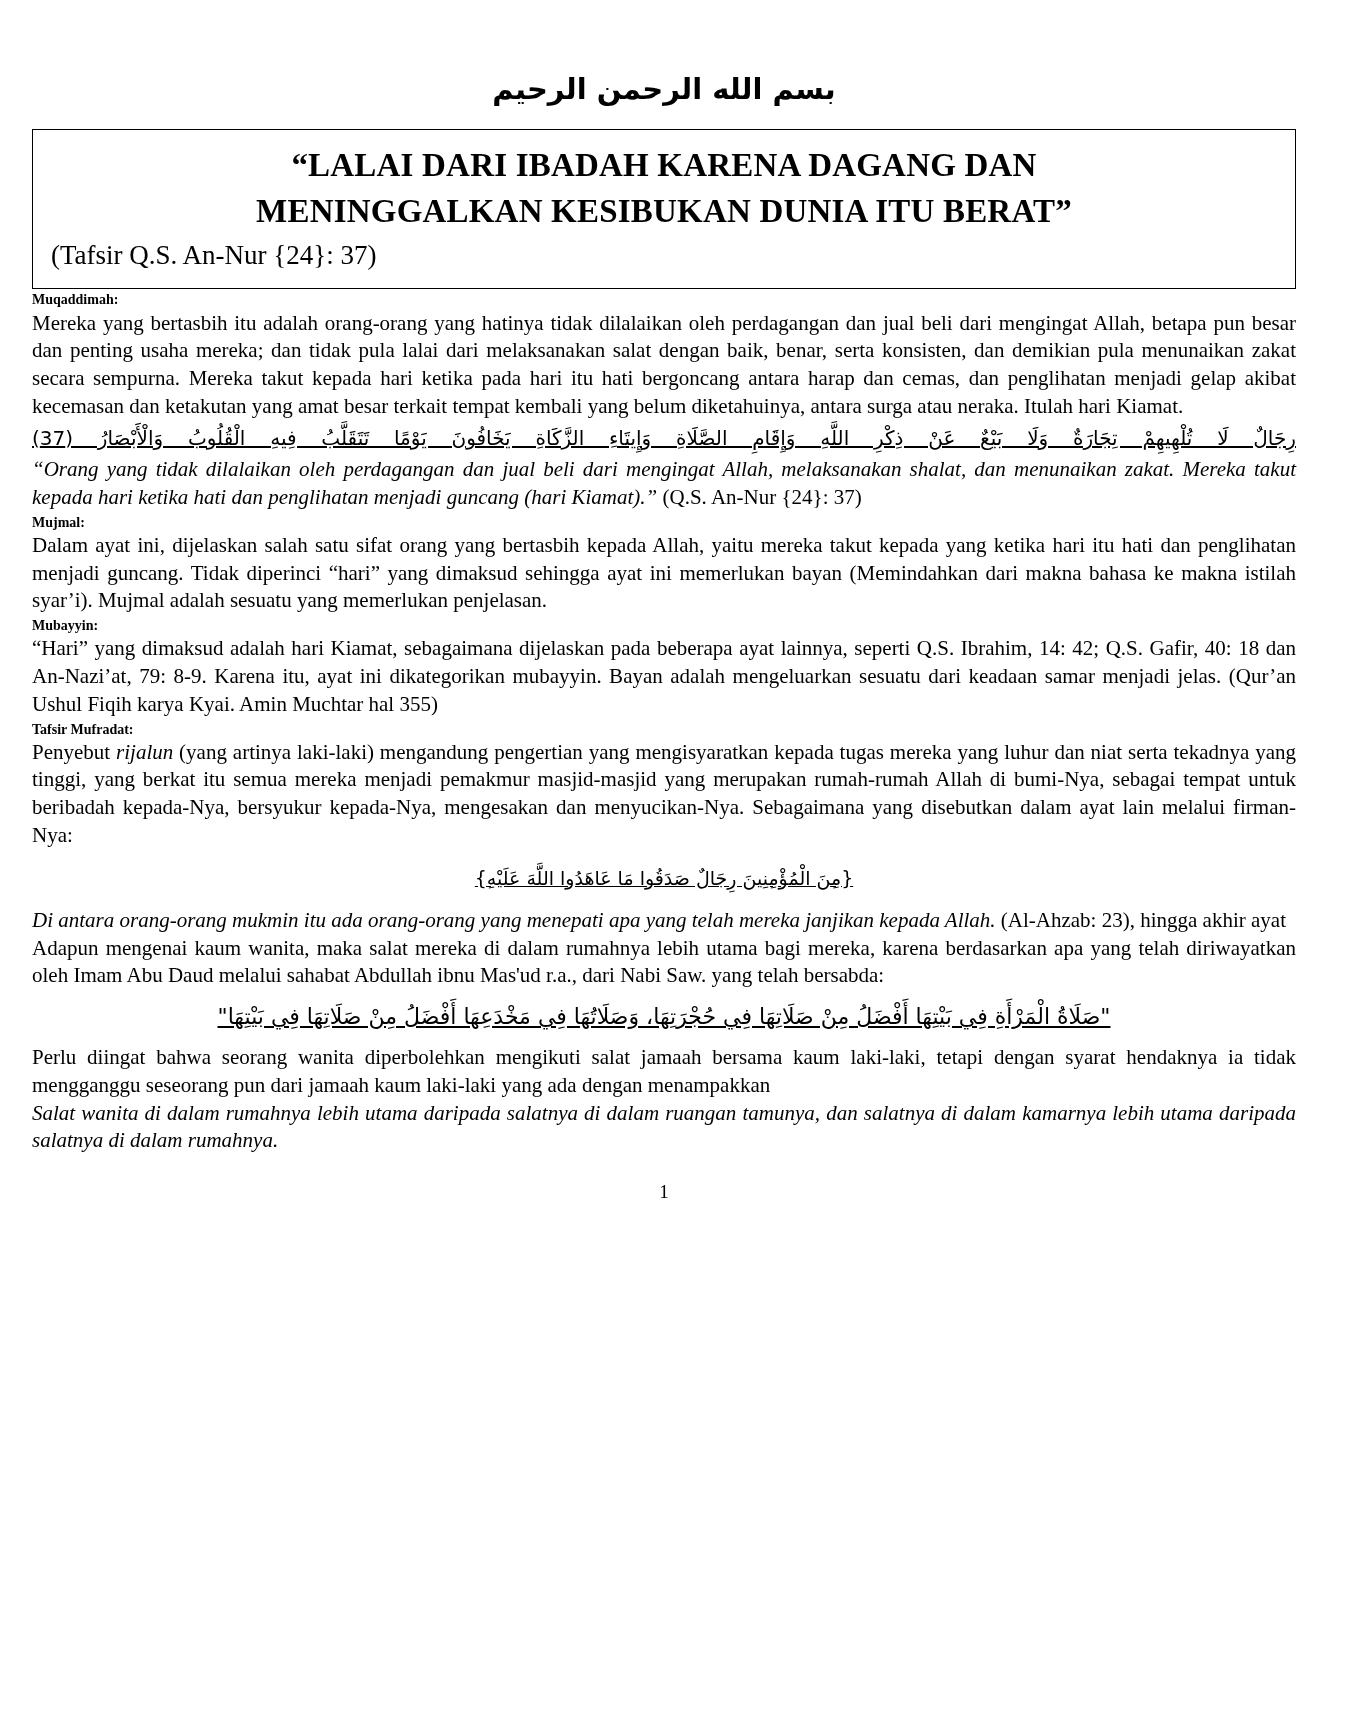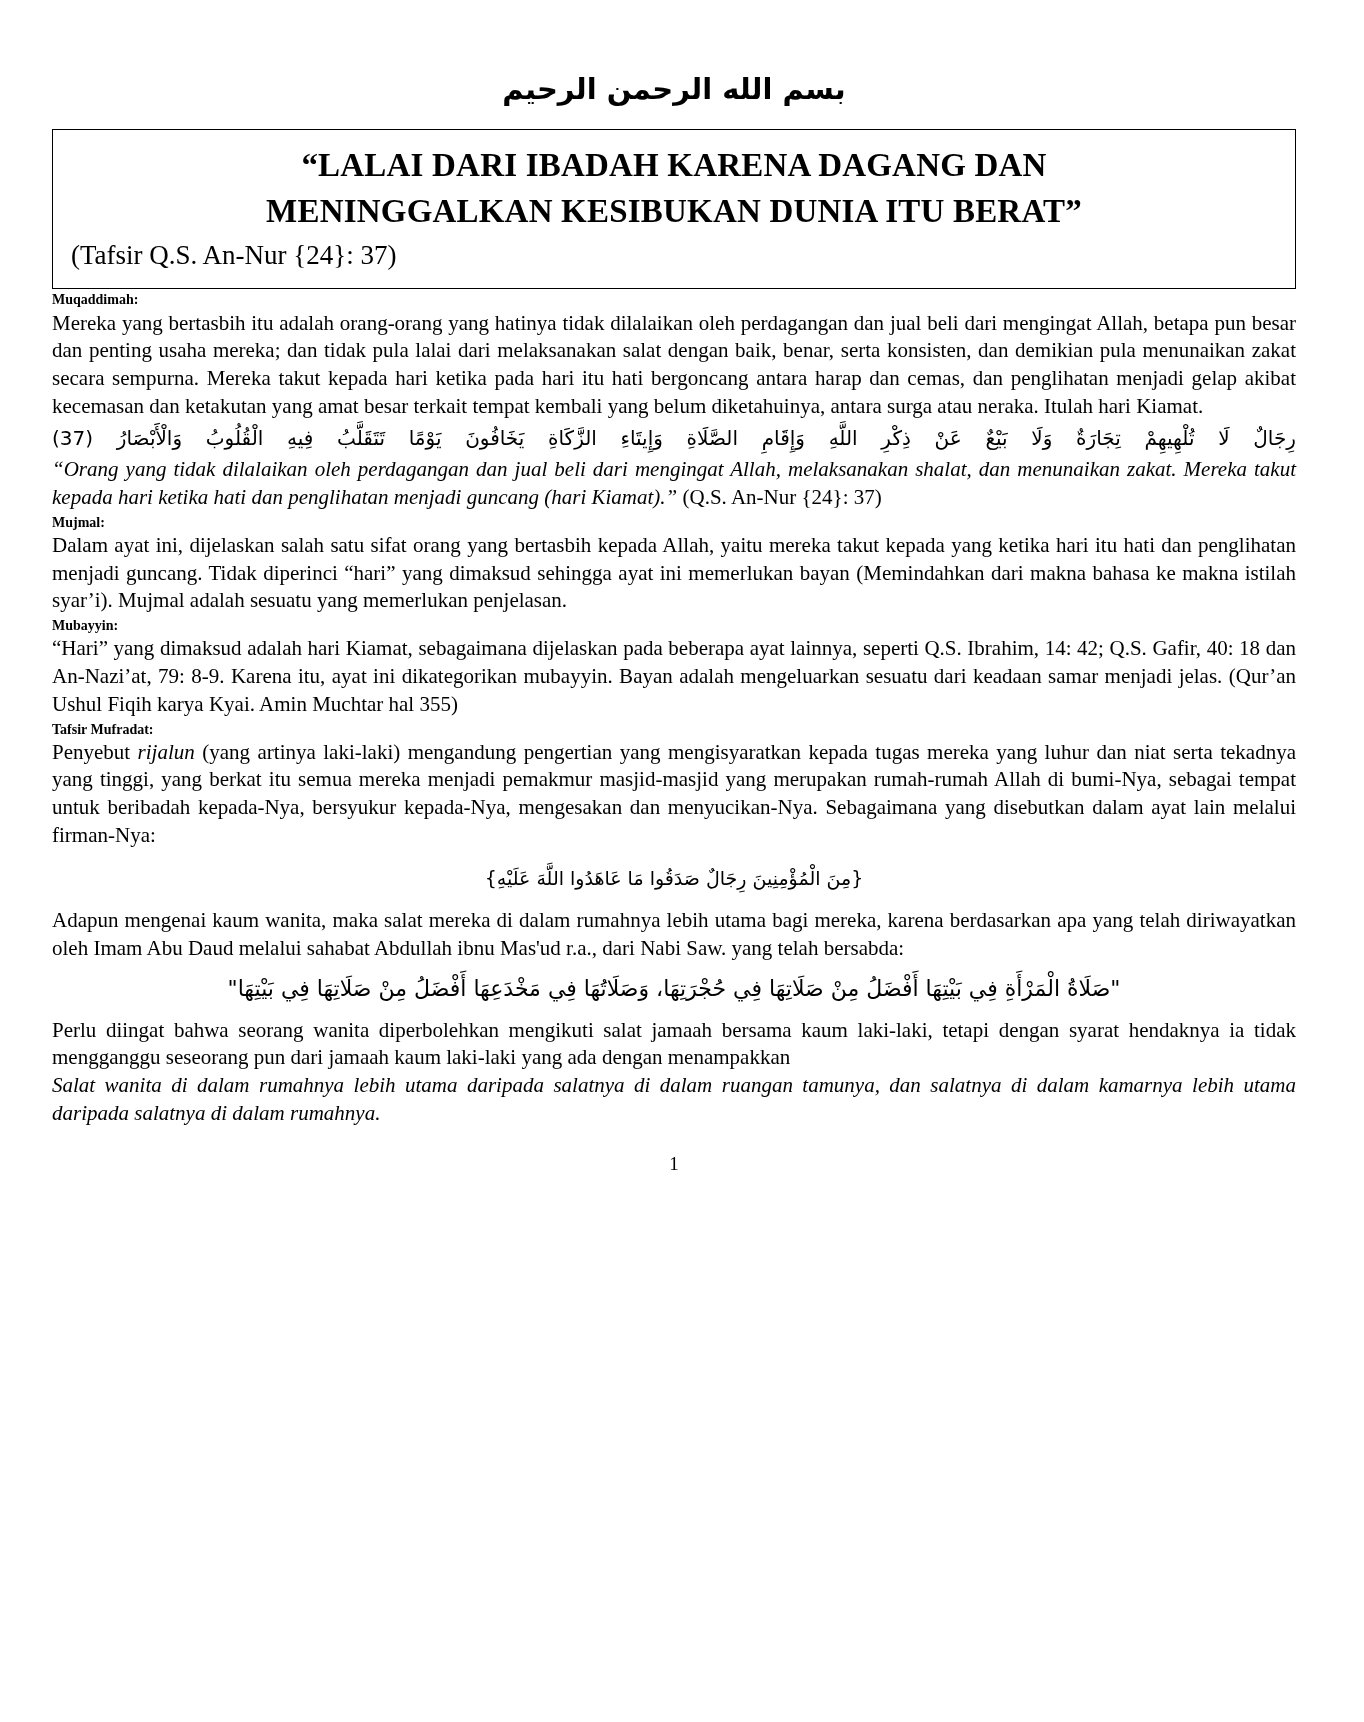--- a/index.html
+++ b/index.html
@@ -13,21 +13,21 @@
     min-height: 1722px;
     font-family: "Liberation Serif", "DejaVu Serif", serif;
     color: #000000;
     -webkit-font-smoothing: antialiased;
   }
   .page {
     position: relative;
     width: 1364px;
     min-height: 1722px;
     box-sizing: border-box;
-    padding: 70px 68px 40px 52px;
+    padding: 70px 68px 40px 32px;
   }
 
   
   .basmalah {
     text-align: center;
     font-family: "DejaVu Sans", "Liberation Sans", sans-serif;
     font-size: 29px;
     font-weight: bold;
     direction: rtl;
     line-height: 1.35;
@@ -82,20 +82,21 @@
   .it { font-style: italic; }
   .rm { font-style: normal; }
 
   .arabic {
     direction: rtl;
     text-align: center;
     font-family: "DejaVu Sans", "Liberation Sans", sans-serif;
     font-size: 21px;
     line-height: 1.55;
     margin: 4px 0 4px 0;
+    text-decoration: underline;
   }
   .arabic.verse-line {
     text-align: justify;
     text-align-last: justify;
     font-size: 20px;
     margin: 3px 0 2px 0;
   }
   .arabic.centered {
     text-align: center;
     font-size: 19px;
@@ -136,20 +137,21 @@
   <div class="section-head">Mujmal:</div>
   <p class="body">Dalam ayat ini, dijelaskan salah satu sifat orang yang bertasbih kepada Allah, yaitu mereka takut kepada yang ketika hari itu hati dan penglihatan menjadi guncang. Tidak diperinci “hari” yang dimaksud sehingga ayat ini memerlukan bayan (Memindahkan dari makna bahasa ke makna istilah syar’i). Mujmal adalah sesuatu yang memerlukan penjelasan.</p>
 
   <div class="section-head">Mubayyin:</div>
   <p class="body">“Hari” yang dimaksud adalah hari Kiamat, sebagaimana dijelaskan pada beberapa ayat lainnya, seperti Q.S. Ibrahim, 14: 42; Q.S. Gafir, 40: 18 dan An-Nazi’at, 79: 8-9. Karena itu, ayat ini dikategorikan mubayyin. Bayan adalah mengeluarkan sesuatu dari keadaan samar menjadi jelas. (Qur’an Ushul Fiqih karya Kyai. Amin Muchtar hal 355)</p>
 
   <div class="section-head">Tafsir Mufradat:</div>
   <p class="body"><span>Penyebut </span><span class="it">rijalun</span><span> (yang artinya laki-laki) mengandung pengertian yang mengisyaratkan kepada tugas mereka yang luhur dan niat serta tekadnya yang tinggi, yang berkat itu semua mereka menjadi pemakmur masjid-masjid yang merupakan rumah-rumah Allah di bumi-Nya, sebagai tempat untuk beribadah kepada-Nya, bersyukur kepada-Nya, mengesakan dan menyucikan-Nya. Sebagaimana yang disebutkan dalam ayat lain melalui firman-Nya:</span></p>
 
   <div class="arabic centered">{مِنَ الْمُؤْمِنِينَ رِجَالٌ صَدَقُوا مَا عَاهَدُوا اللَّهَ عَلَيْهِ}</div>
+  <p class="body"><span class="it">Di antara orang-orang mukmin itu ada orang-orang yang menepati apa yang telah mereka janjikan kepada Allah.</span><span class="rm"> (Al-Ahzab: 23), hingga akhir ayat</span></p>
 
   <p class="body">Adapun mengenai kaum wanita, maka salat mereka di dalam rumahnya lebih utama bagi mereka, karena berdasarkan apa yang telah diriwayatkan oleh Imam Abu Daud melalui sahabat Abdullah ibnu Mas'ud r.a., dari Nabi Saw. yang telah bersabda:</p>
   <div class="arabic hadith">"صَلَاةُ الْمَرْأَةِ فِي بَيْتِهَا أَفْضَلُ مِنْ صَلَاتِهَا فِي حُجْرَتِهَا، وَصَلَاتُهَا فِي مَخْدَعِهَا أَفْضَلُ مِنْ صَلَاتِهَا فِي بَيْتِهَا"</div>
   <p class="body">Perlu diingat bahwa seorang wanita diperbolehkan mengikuti salat jamaah bersama kaum laki-laki, tetapi dengan syarat hendaknya ia tidak mengganggu seseorang pun dari jamaah kaum laki-laki yang ada dengan menampakkan</p>
   <p class="body italic">Salat wanita di dalam rumahnya lebih utama daripada salatnya di dalam ruangan tamunya, dan salatnya di dalam kamarnya lebih utama daripada salatnya di dalam rumahnya.</p>
 
   <div class="page-number">1</div>
 
 </div>
 

